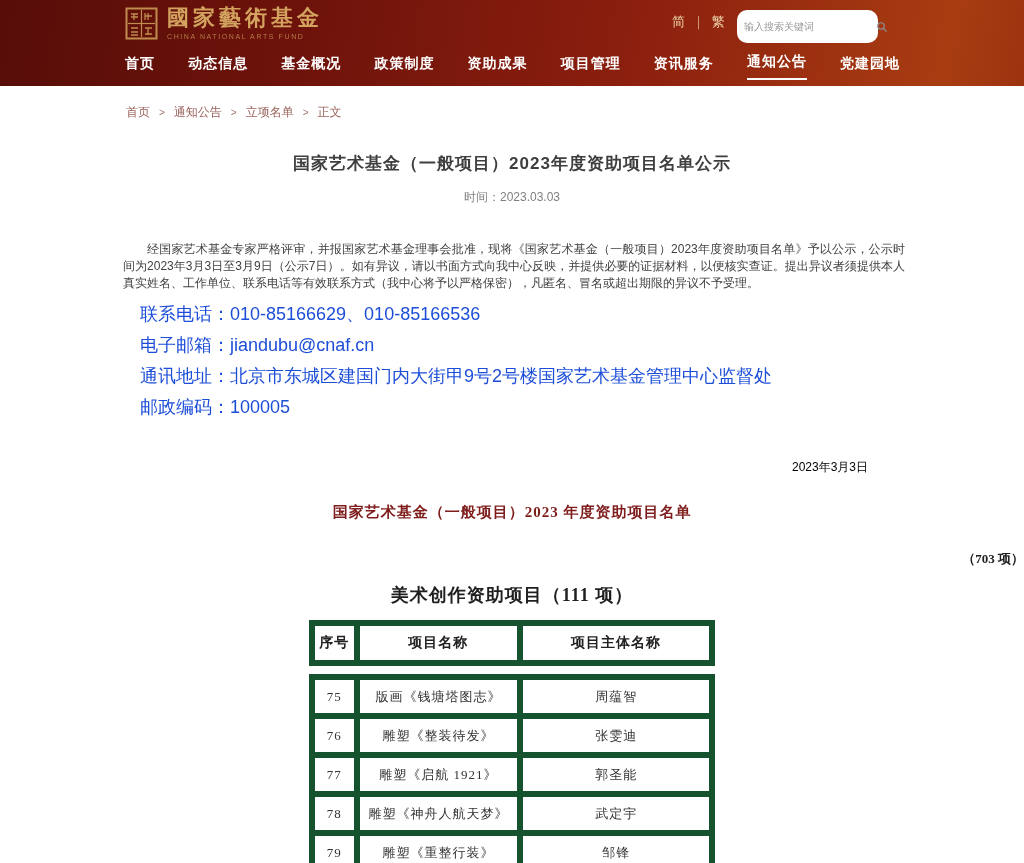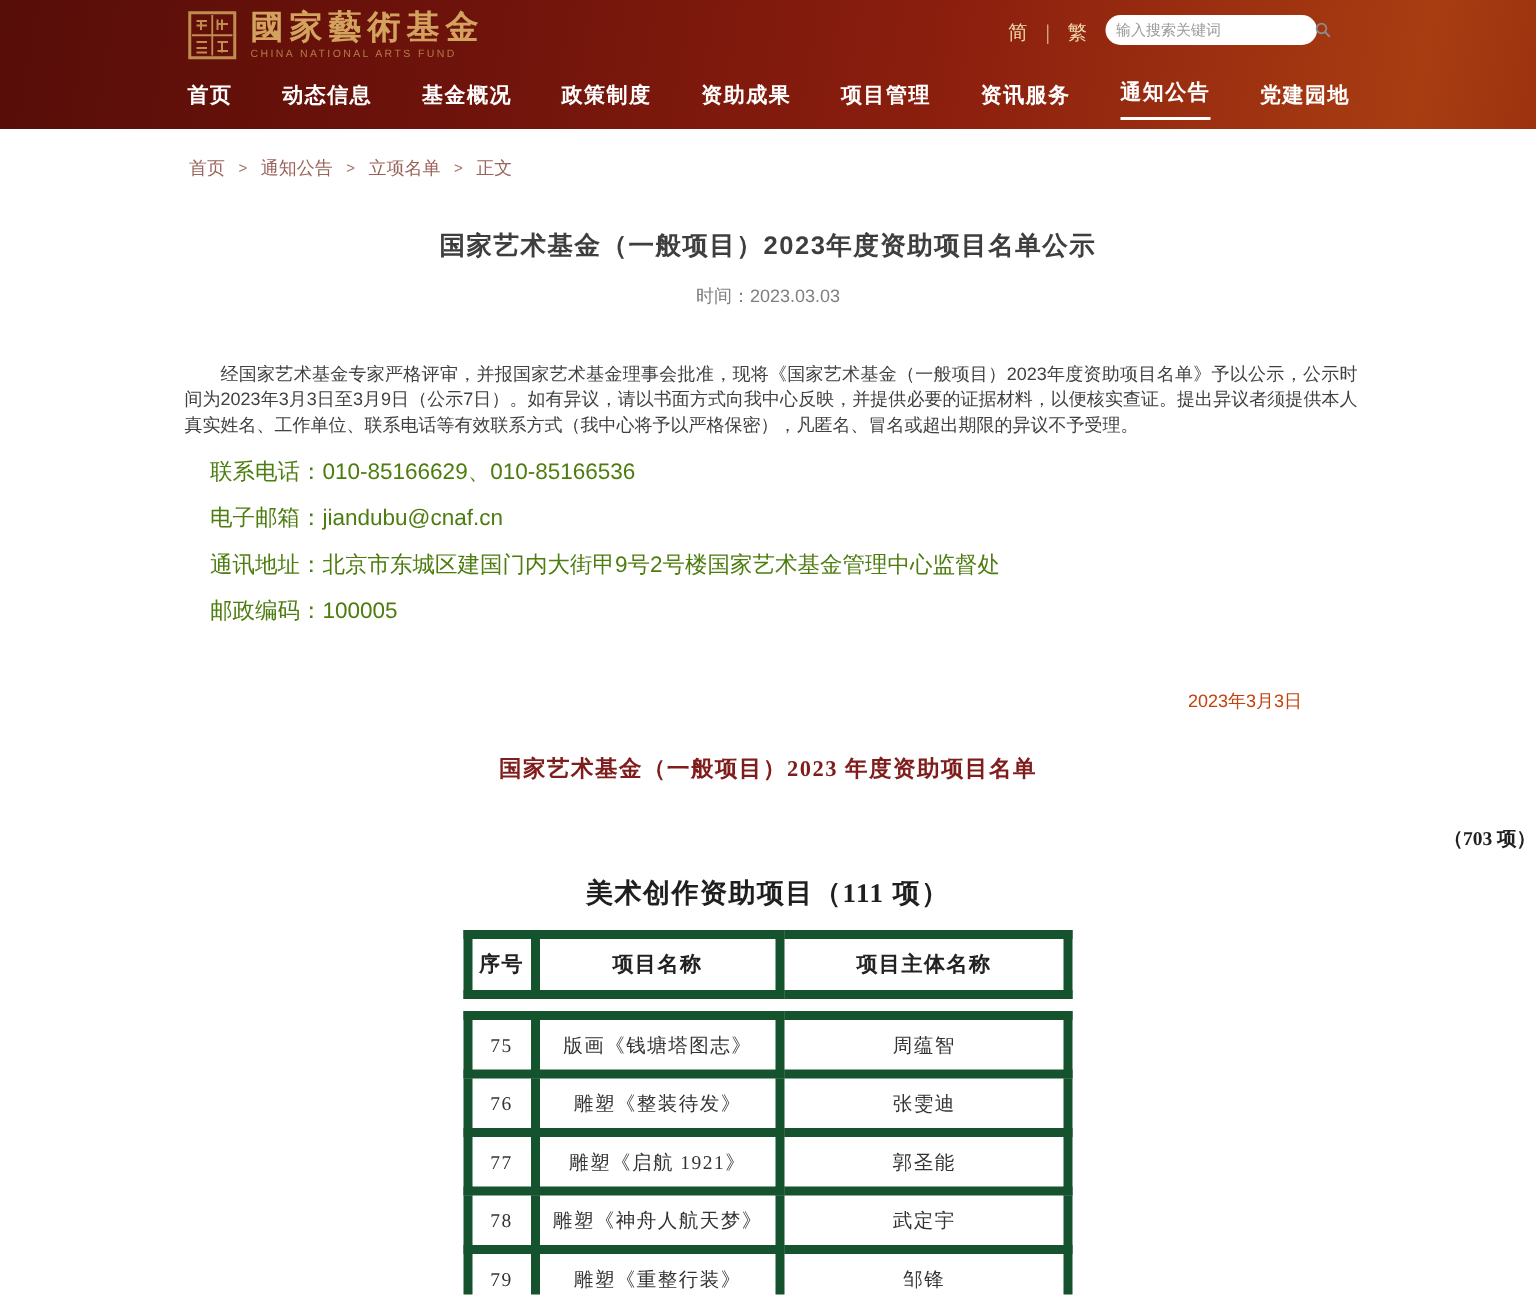--- a/index.html
+++ b/index.html
@@ -23,21 +23,21 @@
     font-family:"Liberation Serif", serif; font-size:22px; font-weight:bold;
     color:#d2a25e; letter-spacing:4px; line-height:24px;
   }
   .logo-text .logo-en {
     font-size:7px; color:#b57c48; letter-spacing:1.6px; margin-top:3px;
   }
   .lang-toggle { position:absolute; left:672px; top:13px; font-size:13px; color:#efd9ae; display:flex; gap:7px; }
   .lang-toggle .sep { color:#d9b887; }
   .lang-toggle span { cursor:pointer; }
   .search-box {
-    position:absolute; left:737px; top:10px; width:141px; height:20px;
+    position:absolute; left:737px; top:10px; width:141px; height:33px;
     background:#ffffff; border-radius:10px; display:flex; align-items:center; padding:0 7px;
   }
   .search-box input {
     flex:1; border:none; outline:none; background:transparent;
     font-size:10px; color:#444; font-family:"Liberation Sans", sans-serif;
   }
   .search-box input::placeholder { color:#9a9a9a; }
   .search-box svg { flex:0 0 auto; }
 
   .main-nav {
@@ -63,25 +63,25 @@
     margin-top:31px; text-align:center;
     font-size:17px; font-weight:600; color:#3e3e3e; letter-spacing:1px;
   }
   .article-date { margin-top:14px; text-align:center; font-size:12px; color:#7f7f7f; }
 
   .article-body {
     margin:35px 119px 0 123px; font-size:12px; color:#404040;
     line-height:17px; text-align:justify; text-indent:2em;
   }
   .contact-list { margin:12px 119px 0 140px; }
-  .contact-line { font-size:15px; color:#4d7c0f; margin-top:14px; line-height:17px; }
+  .contact-line { font-size:18px; color:#1d4ed8; margin-top:14px; line-height:17px; }
 
   .signature-block { margin-top:43px; padding-right:156px; text-align:right; }
   .signature-name { font-size:12px; color:#4a4a4a; }
-  .signature-date { font-size:12px; color:#c2410c; margin-top:21px; }
+  .signature-date { font-size:12px; color:#000000; margin-top:21px; }
 
   
   .doc-title-1 {
     margin-top:27px; text-align:center; font-family:"Liberation Serif", serif;
     font-size:15px; font-weight:bold; color:#7f1d1d; letter-spacing:1px;
   }
   .doc-title-2 {
     margin-top:28px; text-align:right; font-family:"Liberation Serif", serif;
     font-size:13px; font-weight:bold; color:#1f1f1f;
   }

